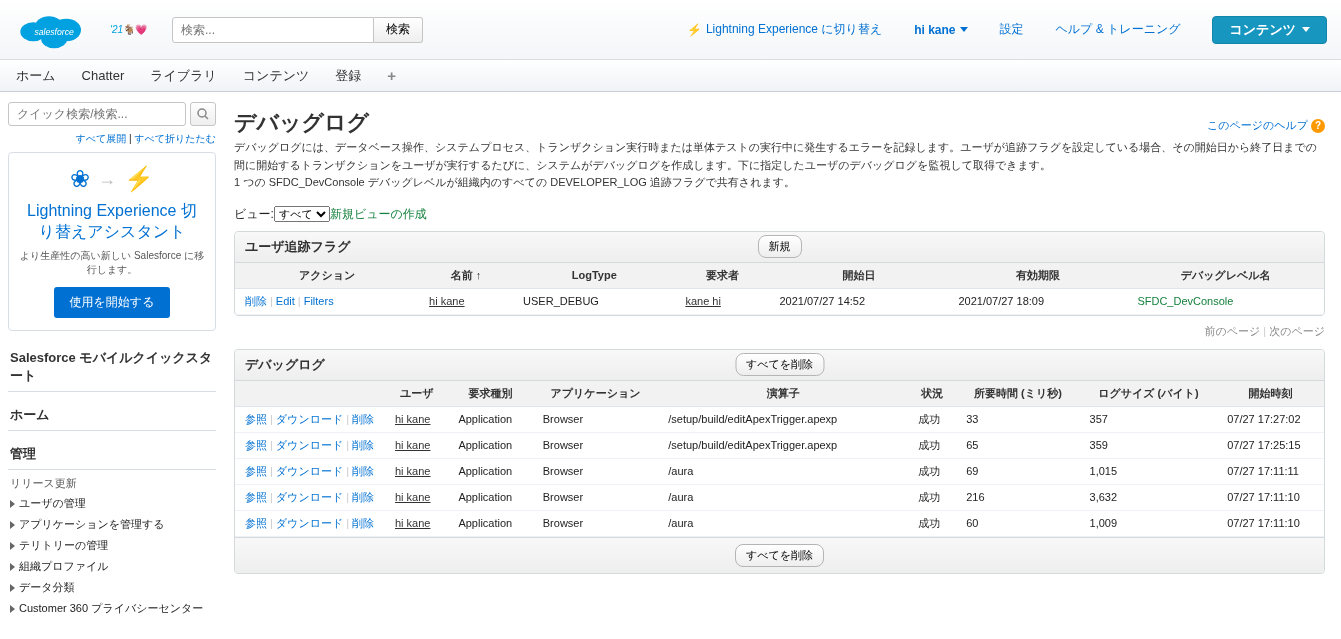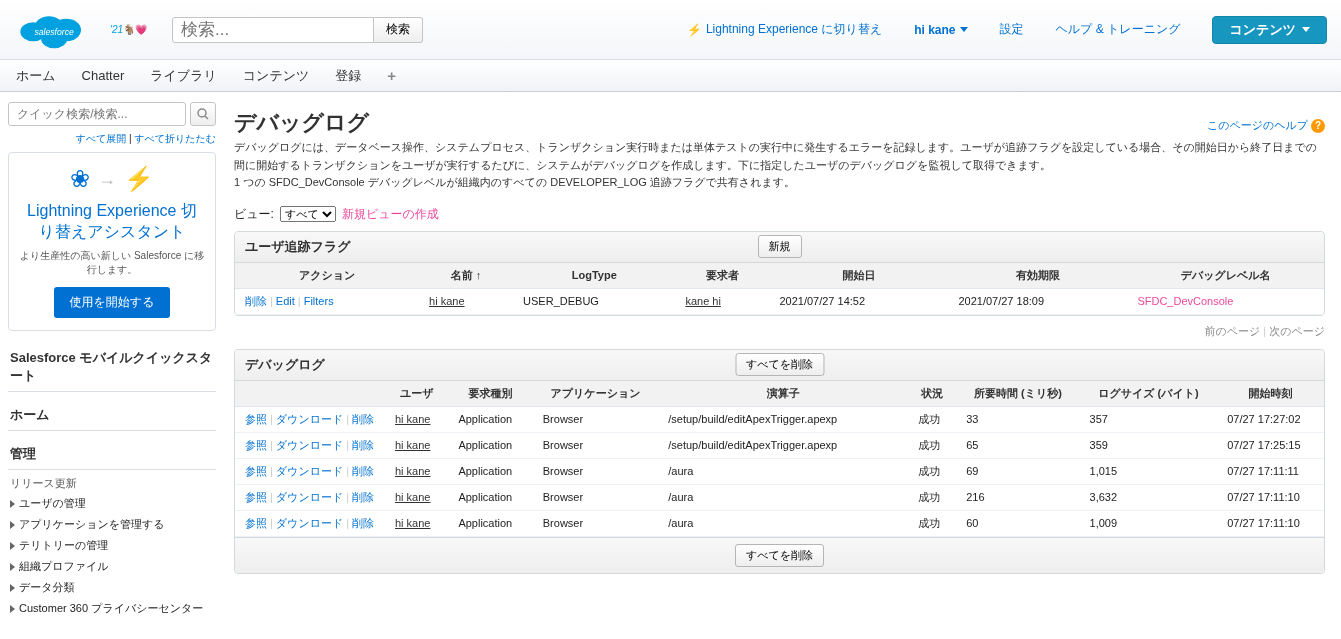--- a/index.html
+++ b/index.html
@@ -1,24 +1,24 @@
 <!DOCTYPE html>
 <html><head>
 <meta charset="utf-8">
 <style>
 *{margin:0;padding:0;box-sizing:border-box;font-family:"Meiryo","Hiragino Sans",Arial,sans-serif}
 body{background:#fff;font-size:12px;color:#222}
-a{color:#ec4899;text-decoration:none;cursor:pointer}
+a{color:#15803d;text-decoration:none;cursor:pointer}
 
 
 .hdr{background:linear-gradient(#fff,#f4f6f9);height:60px;border-bottom:1px solid #d8dde6;display:flex;align-items:center;padding:0 14px;gap:14px}
 .logo{width:82px;height:52px;display:flex;align-items:flex-end}
 .mascot{width:48px;height:48px;display:flex;align-items:center;font-size:10px;color:#0070d2}
 .srchwrap{display:flex;align-items:center}
-.srch{width:202px;height:26px;border:1px solid #c5c5c5;border-radius:3px 0 0 3px;padding:0 8px;font-size:17px;background:#fff}
+.srch{width:202px;height:26px;border:1px solid #c5c5c5;border-radius:3px 0 0 3px;padding:0 8px;font-size:12px;background:#fff}
 .srchbtn{height:26px;padding:0 12px;border:1px solid #c5c5c5;border-left:none;border-radius:0 3px 3px 0;background:linear-gradient(#fff,#eee);cursor:pointer;font-size:12px}
 .spacer{flex:1}
 .hdr-lnk{color:#0070d2;font-size:12px;margin-right:18px;display:inline-flex;align-items:center;gap:4px;cursor:pointer}
 .hdr-lnk.bold{font-weight:bold}
 .caret-dn{width:0;height:0;border-left:4px solid transparent;border-right:4px solid transparent;border-top:5px solid #0070d2}
 .contentbtn{background:#1797c0;color:#fff;border:1px solid #1285ab;height:28px;padding:0 16px;border-radius:4px;font-size:13px;font-weight:bold;display:inline-flex;align-items:center;gap:6px;cursor:pointer}
 .caret-w{border-top-color:#fff}
 
 
 .nav{background:linear-gradient(#fff,#f0f3f7);border-bottom:1px solid #c9ced6;height:32px;display:flex;align-items:center;padding:0 16px;gap:26px}
@@ -49,29 +49,29 @@
 .sideitem{display:flex;align-items:center;gap:4px;padding:3px 2px;font-size:11px;cursor:pointer}
 .sideitem .tri{width:0;height:0;border-top:4px solid transparent;border-bottom:4px solid transparent;border-left:5px solid #666}
 
 
 .pgtitle{font-size:22px;color:#333;margin:8px 0}
 .helprow{text-align:right;margin-top:-28px;margin-bottom:6px}
 .helprow a{color:#0070d2;font-size:11px}
 .hico{display:inline-block;width:14px;height:14px;border-radius:50%;background:#f90;color:#fff;font-size:10px;text-align:center;line-height:14px;font-weight:bold;margin-left:3px}
 .desc{font-size:11px;color:#333;line-height:1.6;margin-bottom:14px}
 
-.viewrow{font-size:12px;margin-bottom:8px;display:flex;align-items:center;gap:6px}
+.viewrow{font-size:12px;margin-bottom:8px;display:flex;align-items:center;gap:0}
 .viewrow select{font-size:11px}
 
 
 .panel{border:1px solid #d4dadc;border-radius:4px;margin-bottom:8px;background:#fff}
 .panel-hd{background:linear-gradient(#f8f8f8,#eee);border-bottom:1px solid #d4dadc;border-radius:4px 4px 0 0;padding:6px 10px;display:flex;align-items:center;position:relative}
 .panel-hd h3{font-size:13px;font-weight:bold;color:#333}
 .panel-hd .center{position:absolute;left:50%;transform:translateX(-50%)}
-.btn{background:linear-gradient(#fff,#eee);border:1px solid #b5b5b5;border-radius:3px;padding:3px 10px;font-size:11px;cursor:pointer}
+.btn{background:linear-gradient(#fff,#eee);border:1px solid #b5b5b5;border-radius:8px;padding:3px 10px;font-size:11px;cursor:pointer}
 
 table{width:100%;border-collapse:collapse;font-size:11px}
 th{text-align:center;padding:5px 10px;background:#f3f2f2;border-bottom:1px solid #e0e5ee;font-weight:bold;color:#333}
 td{padding:5px 10px;border-bottom:1px solid #eef1f6;white-space:nowrap}
 td.act a{color:#0070d2}
 .sep{color:#ccc;margin:0 3px}
 .underlined{text-decoration:underline;color:#333}
 
 .pager{text-align:right;font-size:11px;color:#888;margin-bottom:10px}
 .pager .sep{color:#ccc}

